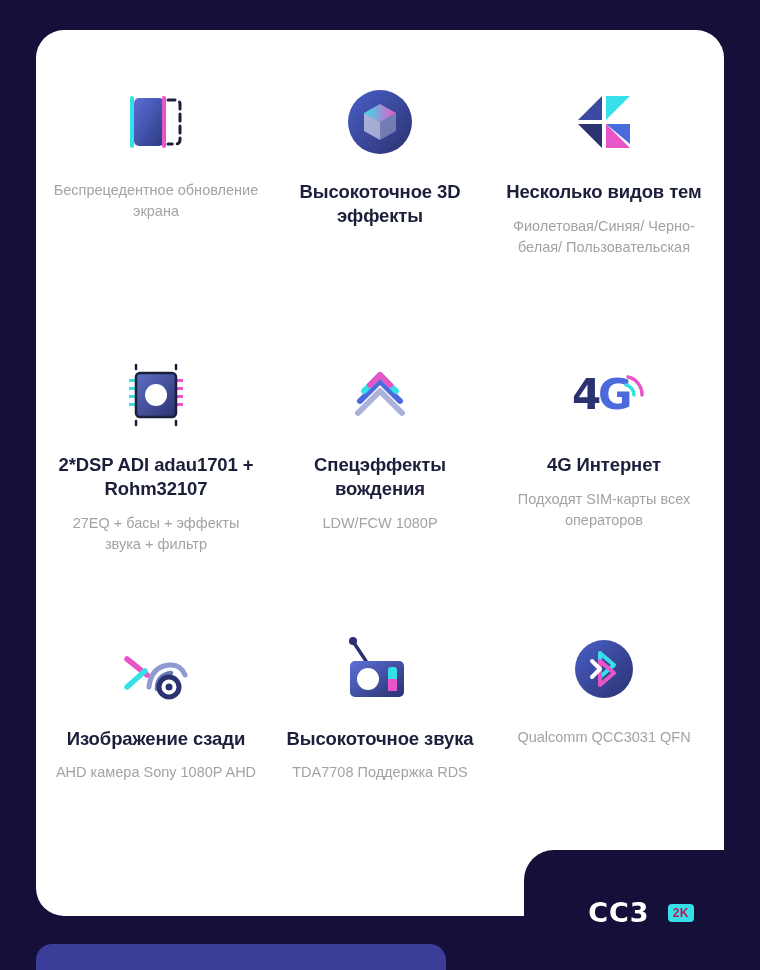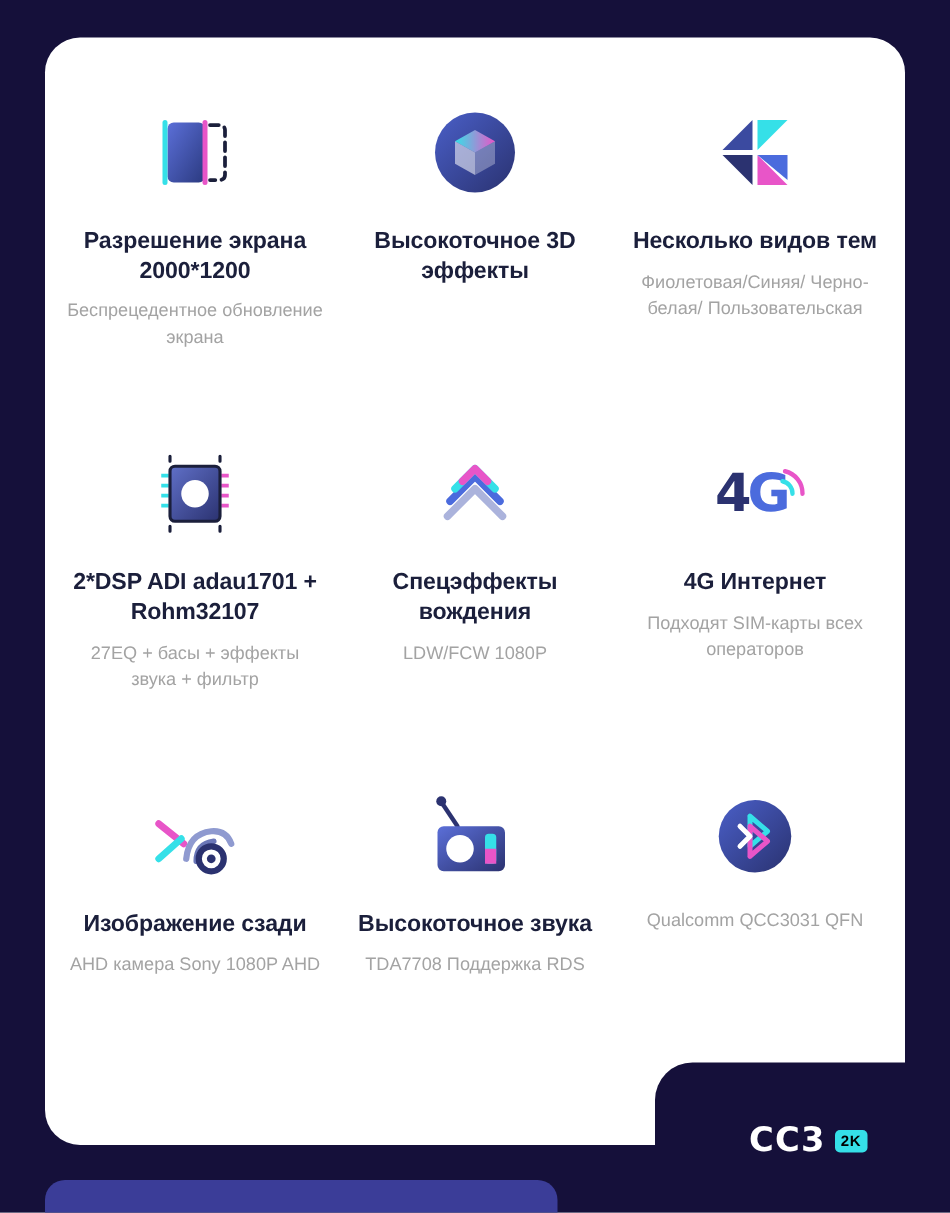--- a/index.html
+++ b/index.html
@@ -89,32 +89,32 @@
     color: #a3a3a3;
     line-height: 1.45;
     max-width: 205px;
   }
   .logo {
     position: absolute;
     right: 66px;
     bottom: 42px;
     display: flex;
     align-items: center;
-    gap: 7px;
+    gap: 18px;
   }
   .logo-text {
     font-family: "DejaVu Sans", sans-serif;
     font-weight: bold;
     font-size: 27px;
     letter-spacing: 1px;
     color: #ffffff;
   }
   .logo-badge {
     background: #35e0e8;
-    color: #000000;
+    color: #be185d;
     font-size: 12px;
     font-weight: bold;
     border-radius: 4px;
     padding: 2px 5px 2px 5px;
     letter-spacing: 0.5px;
     text-align: right;
   }
   svg { display: block; }
 </style>
 </head>
@@ -136,21 +136,20 @@
               <stop offset="0" stop-color="#5b6fd8"></stop>
                 <stop offset="1" stop-color="#2b3a80"></stop>
             </linearGradient>
           </defs>
           <rect x="22" y="20" width="30" height="48" rx="5" fill="url(#g1)"></rect>
           <rect x="18" y="18" width="4" height="52" rx="2" fill="#35e0e8"></rect>
           <rect x="50" y="18" width="4" height="52" rx="2" fill="#e855c8"></rect>
           <path d="M56 22 h8 a4 4 0 0 1 4 4 v36 a4 4 0 0 1 -4 4 h-8" fill="none" stroke="#1b1f3b" stroke-width="3" stroke-dasharray="7 5" stroke-linecap="round"></path>
         </svg>
       </div>
-      <div class="title">Разрешение экрана 2000*1200</div>
       <div class="subtitle">Беспрецедентное обновление экрана</div>
     </div>
 
     <div class="cell">
       <div class="icon-wrap">
         <svg width="88" height="88" viewBox="0 0 88 88">
           <defs>
             <linearGradient id="g2" x1="0" y1="0" x2="1" y2="1">
               <stop offset="0" stop-color="#4a5fc8"></stop>
                 <stop offset="1" stop-color="#2a3270"></stop>

